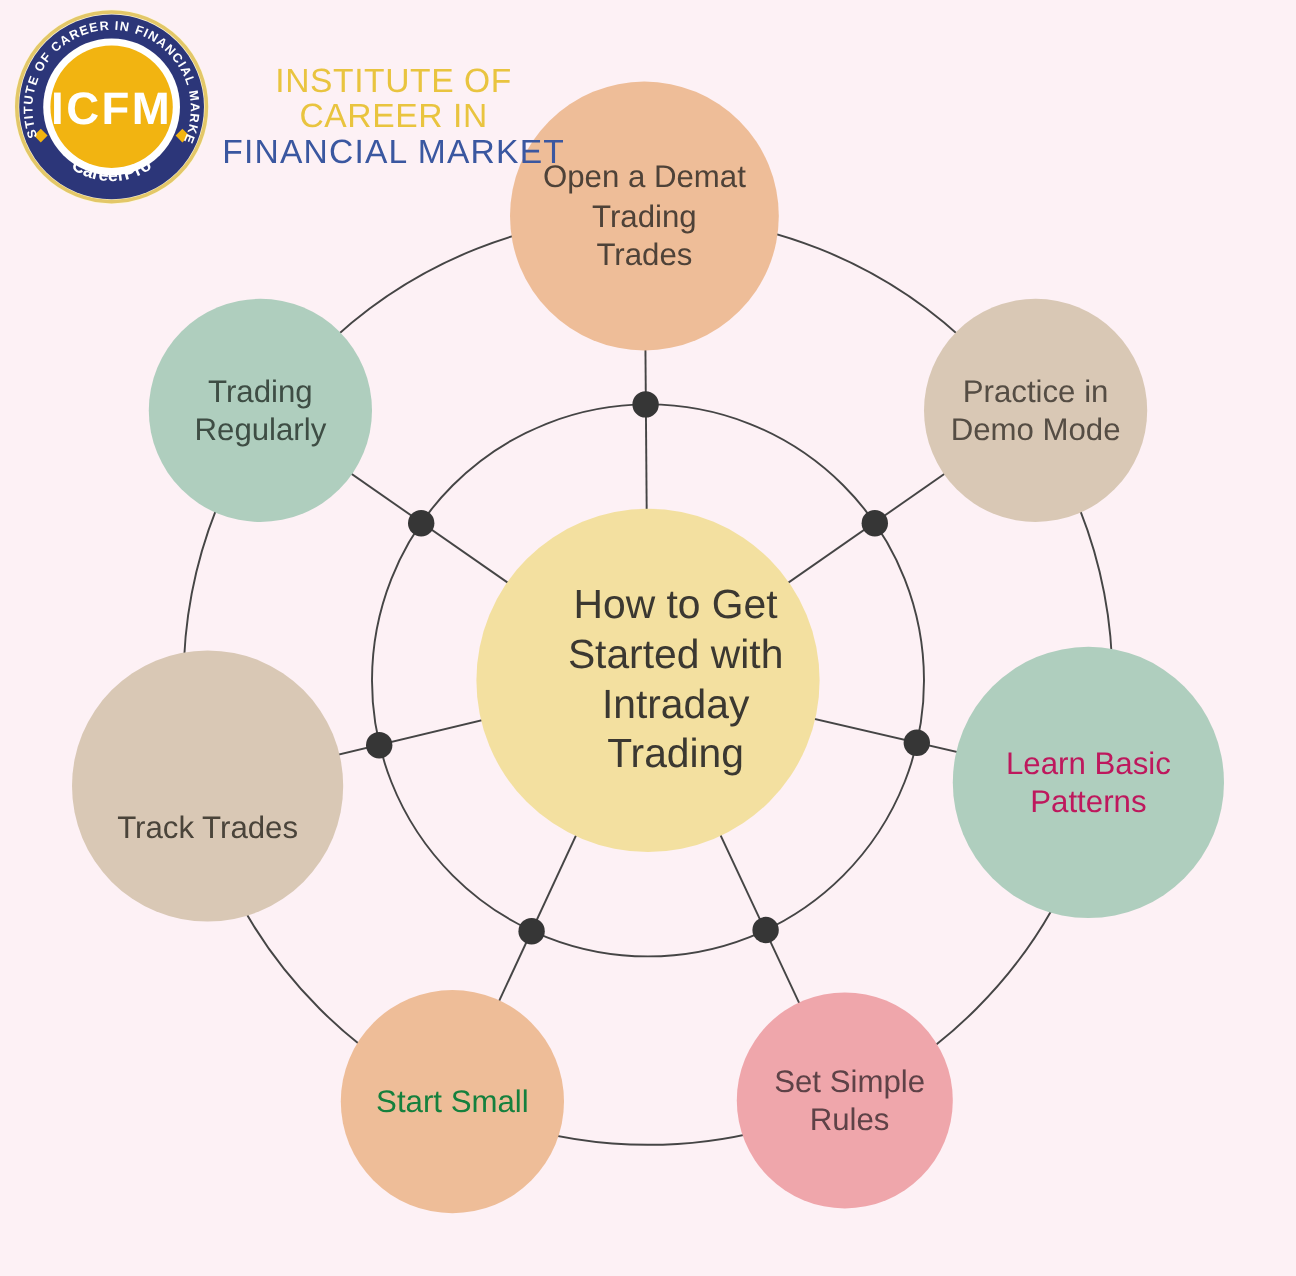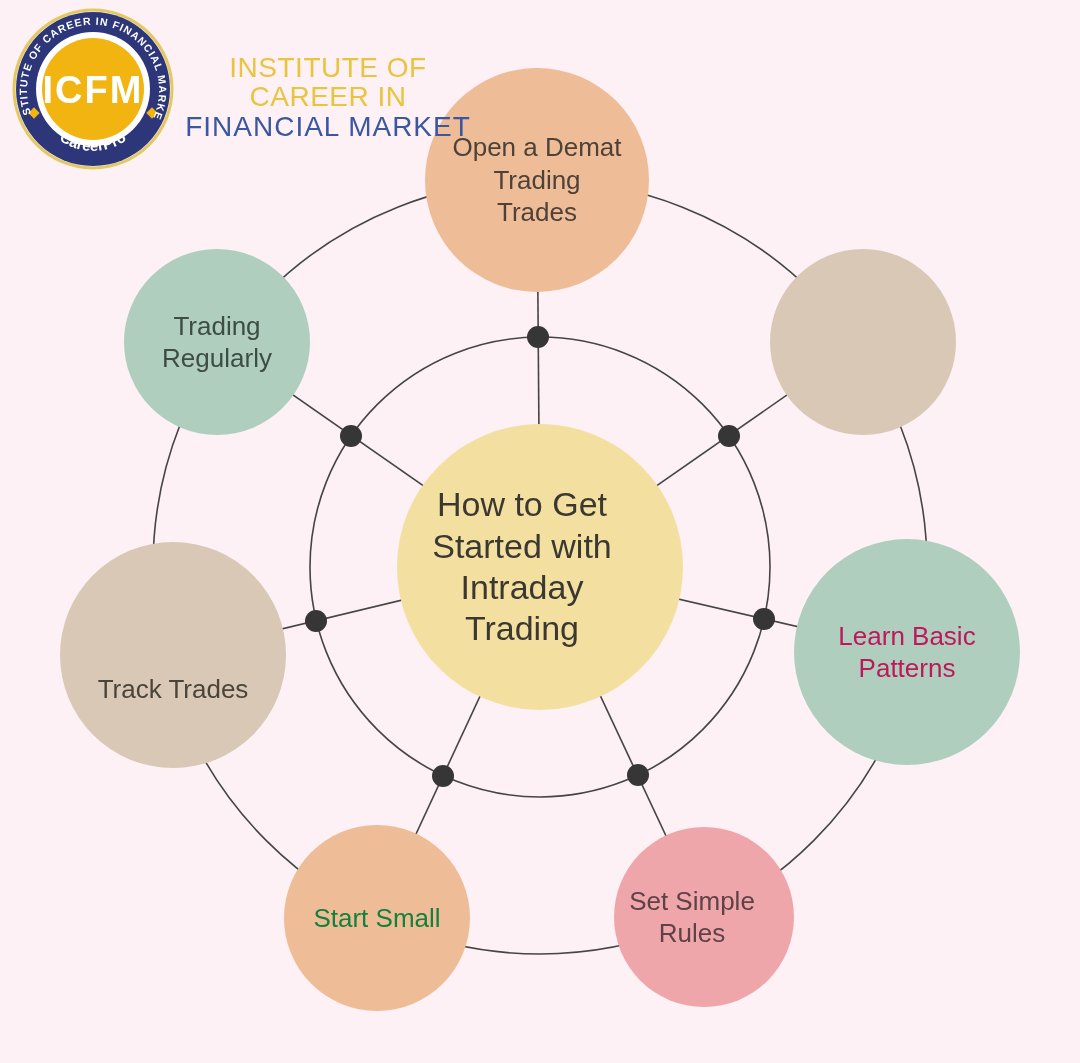--- a/index.html
+++ b/index.html
@@ -21,28 +21,28 @@
   .brand-line2{font-size:28px;letter-spacing:1px;font-weight:400;display:block;margin-top:1px;}
   .logo-svg{position:absolute;left:8px;top:4px;}
 
   
   .node-label{
     position:absolute;display:flex;align-items:center;justify-content:center;
     text-align:center;white-space:pre-line;pointer-events:none;
   }
   .sat{font-size:26px;line-height:1.25;}
   .center-label{
-    left:372px;top:457px;width:300px;height:220px;
+    left:413px;top:457px;width:300px;height:220px;
     flex-direction:column;font-size:34px;line-height:1.22;
   }
   .center-label .bold{font-weight:400;}
   .lbl-open   {left:422px;top:100px;width:230px;height:160px;}
   .lbl-practice{left:758px;top:282px;width:210px;height:120px;}
   .lbl-learn  {left:797px;top:592px;width:220px;height:120px;}
-  .lbl-set    {left:592px;top:857px;width:200px;height:120px;}
+  .lbl-set    {left:608px;top:857px;width:200px;height:120px;}
   .lbl-start  {left:277px;top:858px;width:200px;height:120px;}
   .lbl-track  {left:63px; top:629px;width:220px;height:120px;}
   .lbl-review {left:117px;top:282px;width:200px;height:120px;}
 </style>
 </head>
 <body>
 
 <div class="canvas" style="background-color: rgb(253, 241, 245);">
 
   <svg class="diagram-svg" width="1080" height="1063" viewBox="0 0 1080 1063">
@@ -84,20 +84,22 @@
   <div class="node-label center-label" style="color: rgb(59, 56, 49);">
     <span>How to Get
 Started with</span>
     <span class="bold">Intraday
 Trading</span>
   </div>
 
   <div class="node-label sat lbl-open" style="color: rgb(78, 66, 56);">Open a Demat
 Trading
 Trades</div>
+  <div class="node-label sat lbl-practice" style="color: rgb(85, 77, 68);">Practice in
+Demo Mode</div>
   <div class="node-label sat lbl-learn" style="color: #be185d;">Learn Basic
 Patterns</div>
   <div class="node-label sat lbl-set" style="color: rgb(94, 66, 71);">Set Simple
 Rules</div>
   <div class="node-label sat lbl-start" style="color: #15803d;">Start Small</div>
   <div class="node-label sat lbl-track" style="color: rgb(74, 68, 58);">Track Trades</div>
   <div class="node-label sat lbl-review" style="color: rgb(62, 77, 68);">Trading
 Regularly</div>
 
   <div class="brand-text">

